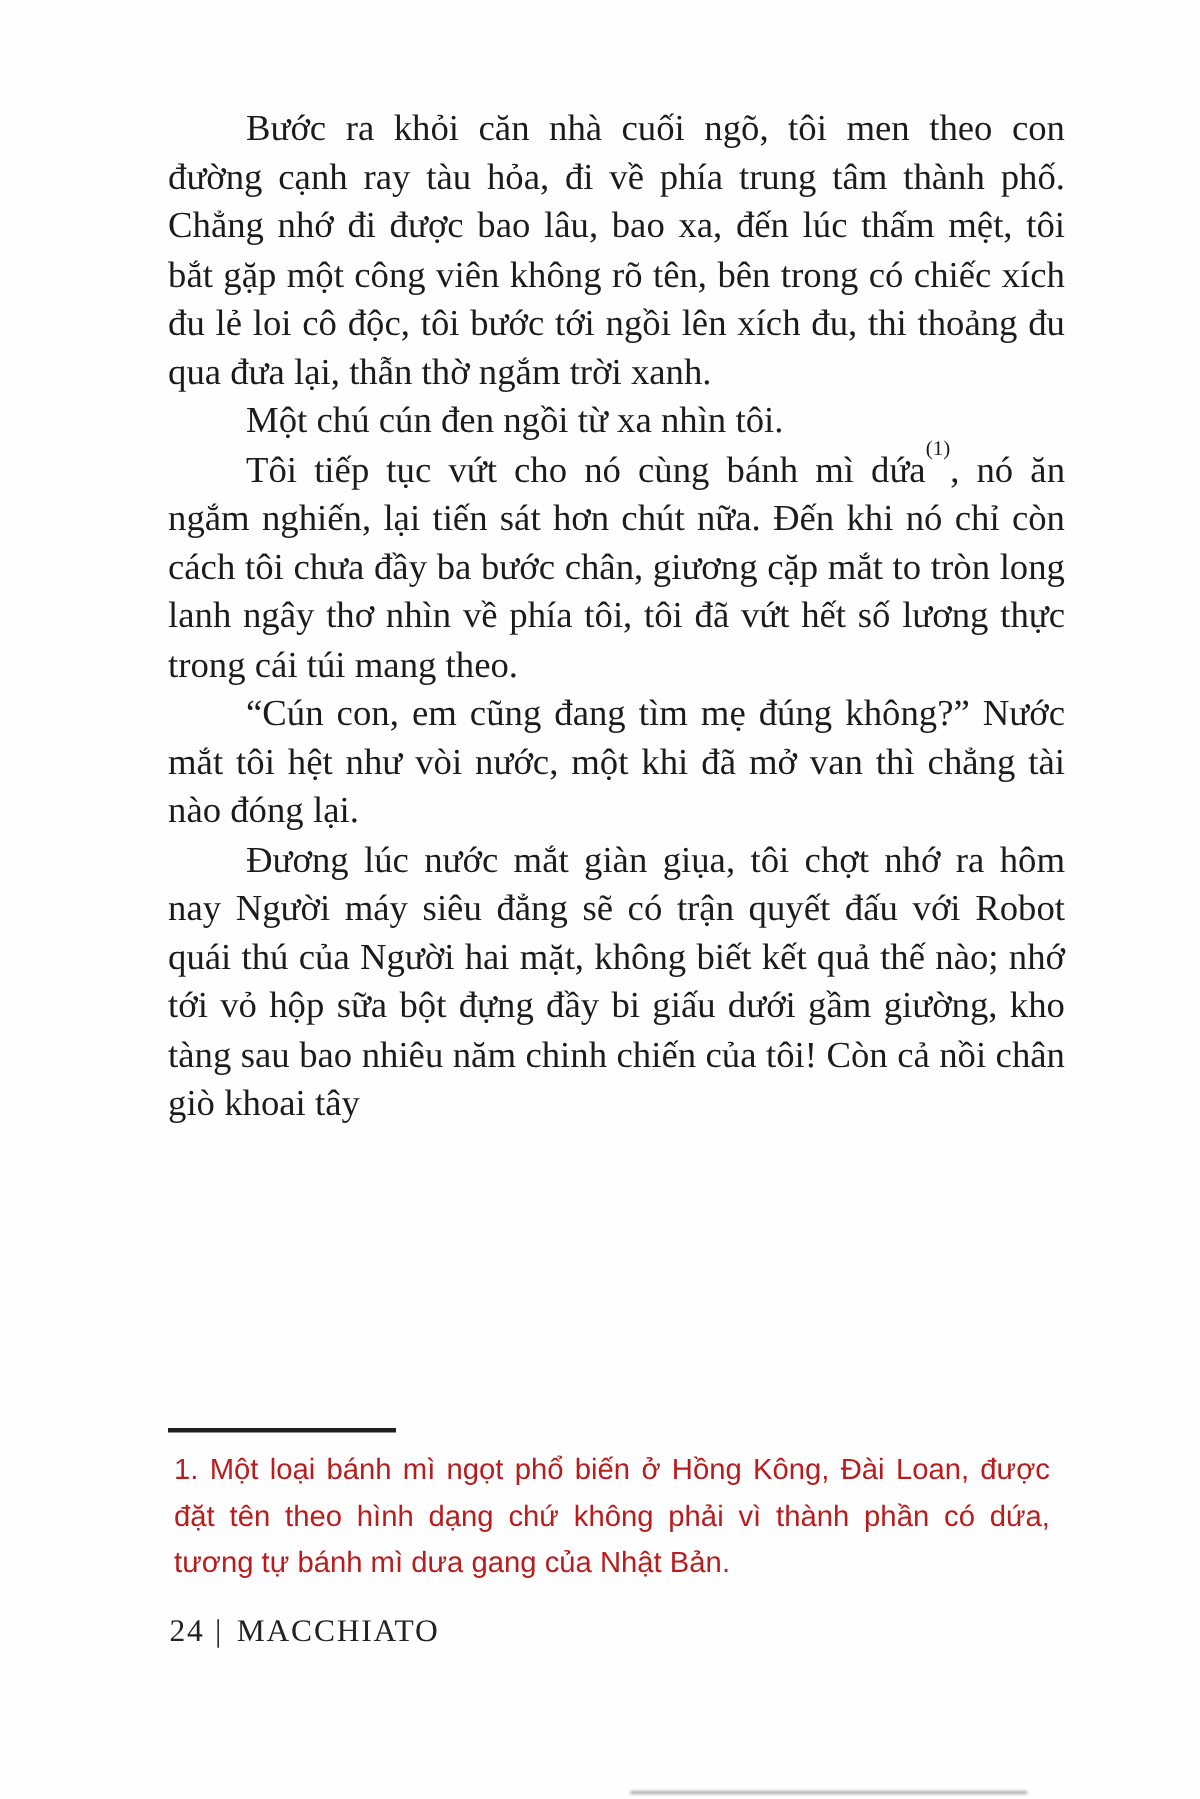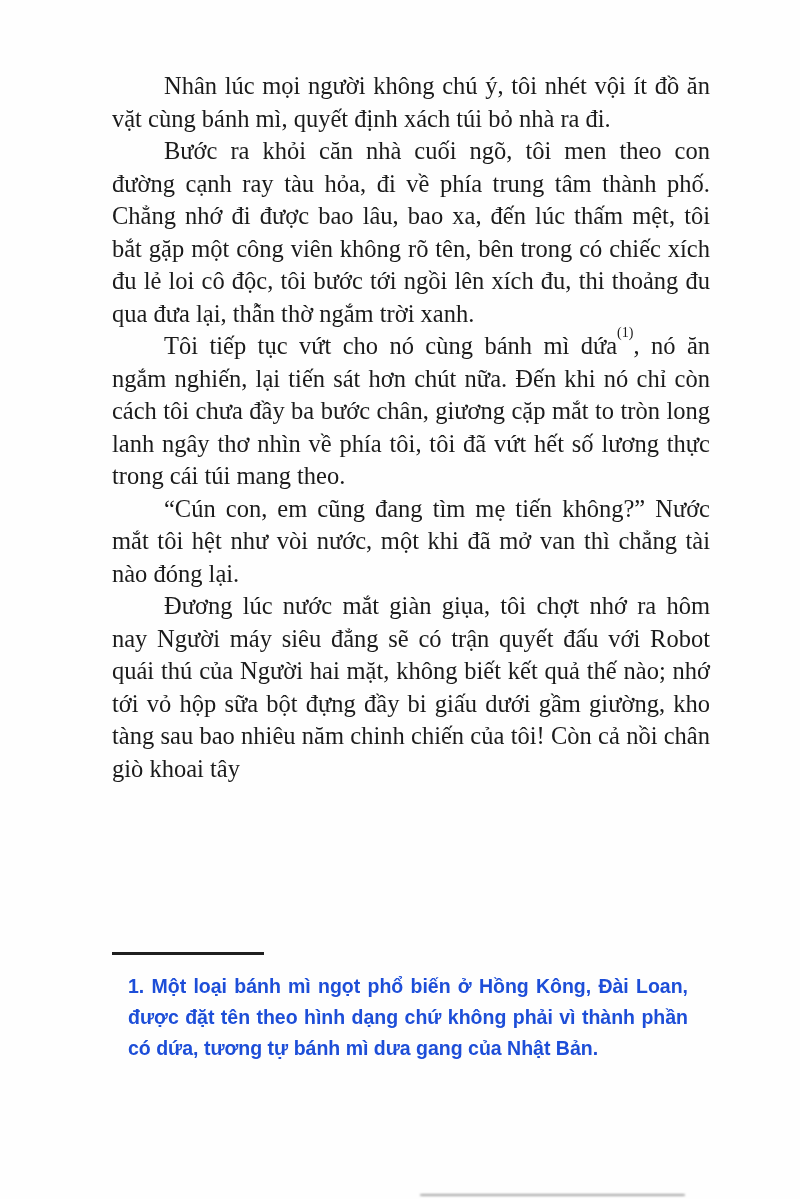--- a/index.html
+++ b/index.html
@@ -39,27 +39,26 @@
     top: 948px;
     width: 592px;
   }
   .fn-rule {
     width: 152px;
     height: 3px;
     background: #1f1f1f;
     margin: 4px 0 10px 0;
   }
   .fn-text {
-    margin: 16px;
+    margin: 4px;
     font-family: "Liberation Sans", sans-serif;
     font-size: 19.5px;
     line-height: 31px;
     text-align: justify;
-    color: #1d4ed8;
-    font-weight: bold;
+    color: #b91c1c;
   }
   .page-footer {
     position: absolute;
     left: 113px;
     top: 1074px;
     font-size: 21px;
     line-height: 26px;
     letter-spacing: 1.2px;
     color: #222222;
     white-space: nowrap;
@@ -79,28 +78,31 @@
     filter: blur(1px);
     border-radius: 2px;
   }
 </style>
 </head>
 <body>
 
 <div class="page">
 
   <main class="body-text">
-    <p class="para">Nhân lúc mọi người không chú ý, tôi nhét vội ít đồ ăn vặt cùng bánh mì, quyết định xách túi bỏ nhà ra đi.</p>
     <p class="para">Bước ra khỏi căn nhà cuối ngõ, tôi men theo con đường cạnh ray tàu hỏa, đi về phía trung tâm thành phố. Chẳng nhớ đi được bao lâu, bao xa, đến lúc thấm mệt, tôi bắt gặp một công viên không rõ tên, bên trong có chiếc xích đu lẻ loi cô độc, tôi bước tới ngồi lên xích đu, thi thoảng đu qua đưa lại, thẫn thờ ngắm trời xanh.</p>
+    <p class="para">Một chú cún đen ngồi từ xa nhìn tôi.</p>
     <p class="para"><span>Tôi tiếp tục vứt cho nó cùng bánh mì dứa</span><sup class="fn-ref">(1)</sup><span>, nó ăn ngắm nghiến, lại tiến sát hơn chút nữa. Đến khi nó chỉ còn cách tôi chưa đầy ba bước chân, giương cặp mắt to tròn long lanh ngây thơ nhìn về phía tôi, tôi đã vứt hết số lương thực trong cái túi mang theo.</span></p>
-    <p class="para">“Cún con, em cũng đang tìm mẹ tiến không?” Nước mắt tôi hệt như vòi nước, một khi đã mở van thì chẳng tài nào đóng lại.</p>
+    <p class="para">“Cún con, em cũng đang tìm mẹ đúng không?” Nước mắt tôi hệt như vòi nước, một khi đã mở van thì chẳng tài nào đóng lại.</p>
     <p class="para">Đương lúc nước mắt giàn giụa, tôi chợt nhớ ra hôm nay Người máy siêu đẳng sẽ có trận quyết đấu với Robot quái thú của Người hai mặt, không biết kết quả thế nào; nhớ tới vỏ hộp sữa bột đựng đầy bi giấu dưới gầm giường, kho tàng sau bao nhiêu năm chinh chiến của tôi! Còn cả nồi chân giò khoai tây</p>
   </main>
 
   <section class="footnote-block">
     <div class="fn-rule"></div>
     <p class="fn-text">1. Một loại bánh mì ngọt phổ biến ở Hồng Kông, Đài Loan, được đặt tên theo hình dạng chứ không phải vì thành phần có dứa, tương tự bánh mì dưa gang của Nhật Bản.</p>
   </section>
 
+  <footer class="page-footer">
+    <span>24</span><span class="footer-sep">|</span><span>MACCHIATO</span>
+  </footer>
 
   <div class="scan-line"></div>
 
 </div>
 
 </body></html>

